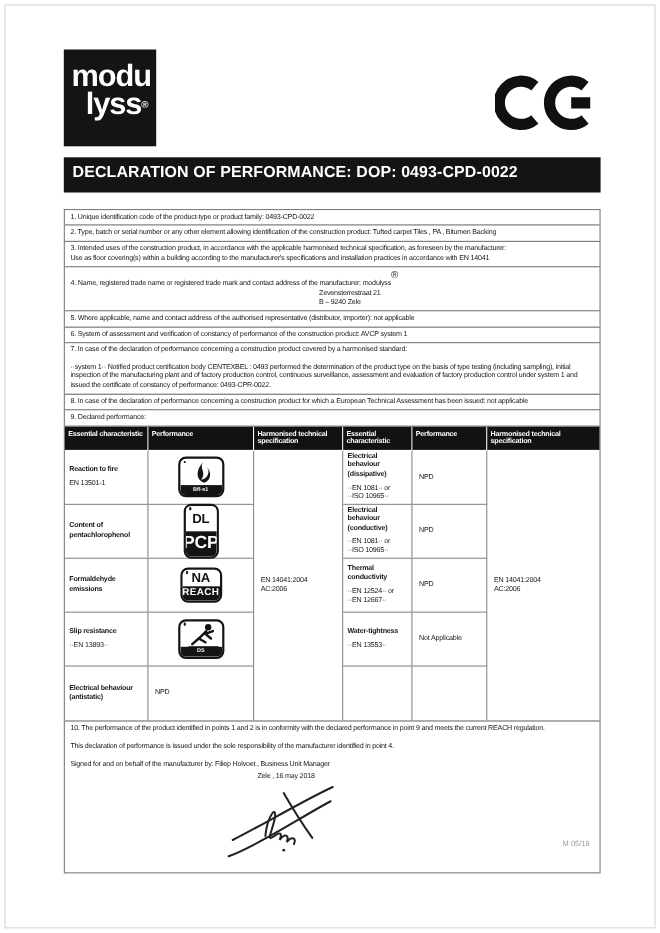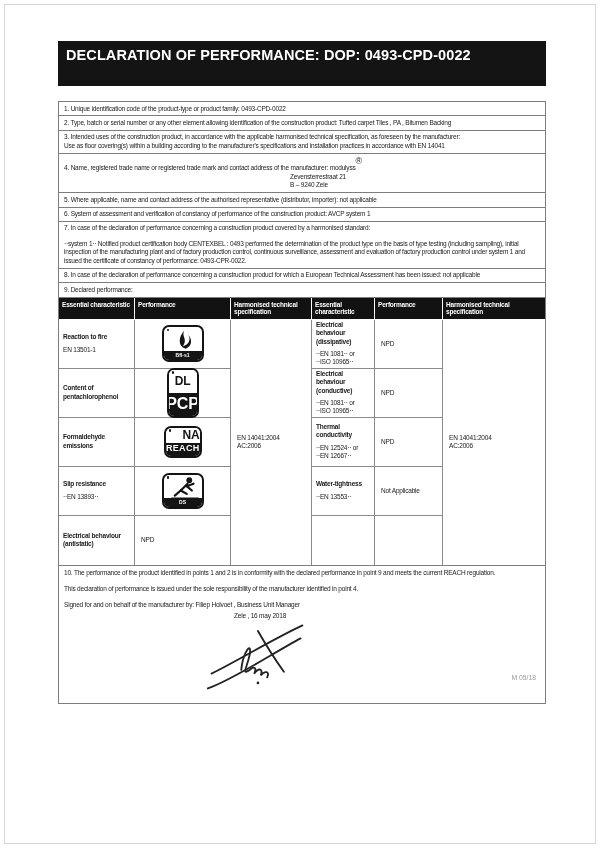--- a/index.html
+++ b/index.html
@@ -15,21 +15,21 @@
   .logo{
     position:absolute;left:0;top:4px;width:84px;height:88px;background:#141414;
     color:#fff;font-weight:bold;font-size:28px;line-height:0.92;
     letter-spacing:-1px;padding:11px 0 0 7px;box-sizing:border-box;
   }
   .logo-l2{padding-left:13px;}
   .reg{font-size:9px;letter-spacing:0;vertical-align:6px;}
   .ce{position:absolute;right:0;top:24px;}
 
   .banner{
-    height:45px;background:#141414;color:#fff;font-weight:bold;font-size:14.5px;
+    height:32px;background:#141414;color:#fff;font-weight:bold;font-size:14.5px;
     line-height:29px;padding-left:8px;box-sizing:border-box;margin-bottom:15px;
     letter-spacing:0.1px;
   }
 
   
   .items{font-size:6.5px;line-height:1.3;letter-spacing:-0.2px;}
   .item{
     border:1px solid #7d7d7d;padding:2.5px 5px;box-sizing:border-box;background:#fff;
   }
   .item + .item{margin-top:-1px;}
@@ -65,21 +65,21 @@
   .picto{position:relative;border:2px solid #141414;border-radius:7px;background:#fff;overflow:hidden;box-sizing:border-box;}
   .pdot{position:absolute;top:1.5px;left:3px;width:2.5px;height:2.5px;border-radius:50%;background:#141414;}
   .band{position:absolute;left:0;right:0;bottom:0;background:#141414;color:#fff;
         font-weight:bold;font-size:5px;line-height:9px;text-align:center;letter-spacing:0;}
   .p-fire{width:42px;height:37px;}
   .p-fire svg{position:absolute;left:6px;top:1px;}
   .p-slip{width:42px;height:36px;}
   .p-slip svg{position:absolute;left:2px;top:1px;}
   .p-split{display:flex;flex-direction:column;}
   .p-dlpcp{width:32px;height:50px;}
-  .p-nahcho{width:38px;height:32px;align-items:flex-end;}
+  .p-nahcho{width:38px;height:32px;}
   .half-top{flex:1;display:flex;align-items:center;justify-content:center;
             font-weight:bold;color:#141414;background:#fff;}
   .half-bot{flex:1;display:flex;align-items:center;justify-content:center;
             font-weight:bold;color:#fff;background:#141414;}
   .p-dlpcp .half-top{font-size:12px;}
   .p-dlpcp .half-bot{font-size:16px;}
   .p-nahcho .half-top{font-size:12px;}
   .p-nahcho .half-bot{font-size:9px;letter-spacing:0.3px;}
 
   
@@ -92,20 +92,35 @@
   .zele{margin-left:170px;}
   .signature{position:absolute;left:146px;top:52px;}
   .doccode{position:absolute;right:9px;top:108px;color:#9b9b9b;font-size:6.8px;letter-spacing:0;}
 </style>
 </head>
 <body>
 
 <div class="sheet">
   <div class="content">
 
+    <div class="logo-row">
+      <div class="logo">
+        <div>modu</div>
+        <div class="logo-l2"><span>lyss</span><span class="reg">®</span></div>
+      </div>
+      <div class="ce">
+        <svg viewBox="0 0 122 72" width="96" height="57" aria-hidden="true">
+          <g fill="none" stroke="#101010" stroke-width="13">
+            <path d="M46,16.8 A25,25 0 1 0 46,55.2"></path>
+            <path d="M104,16.8 A25,25 0 1 0 104,55.2"></path>
+            <path d="M88,36 L110,36"></path>
+          </g>
+        </svg>
+      </div>
+    </div>
 
     <div class="banner">DECLARATION OF PERFORMANCE: DOP: 0493-CPD-0022</div>
 
     <div class="items">
       <div class="item">1. Unique identification code of the product-type or product family:  0493-CPD-0022</div>
       <div class="item">2. Type, batch or serial number or any other element allowing identification of the construction product: Tufted carpet Tiles , PA , Bitumen Backing</div>
       <div class="item">
         <div>3. Intended uses of the construction product, in accordance with the applicable harmonised technical specification, as foreseen by the manufacturer:</div>
         <div>Use as floor covering(s) within a building according to the manufacturer's specifications and installation practices in accordance with EN 14041</div>
       </div>

